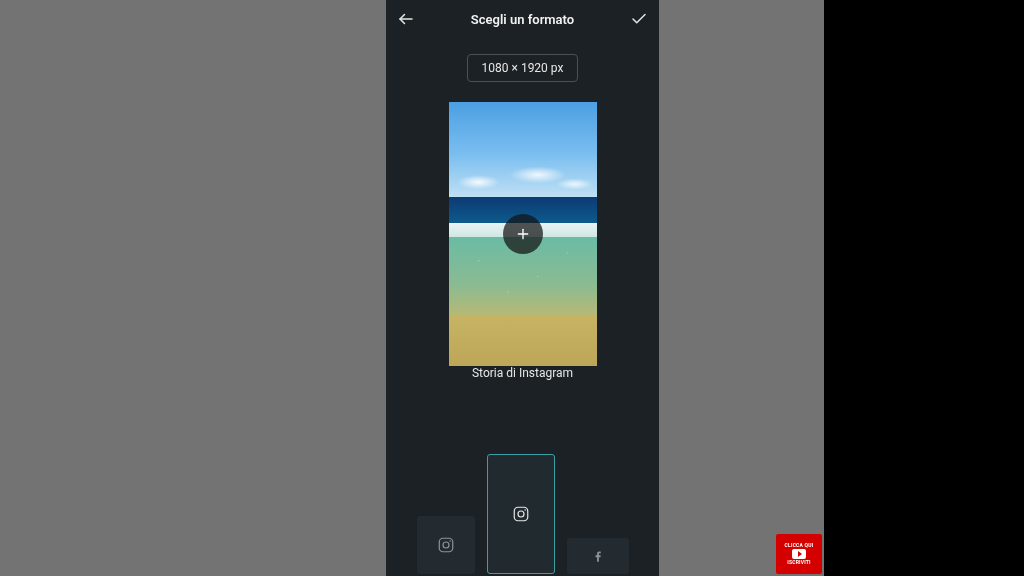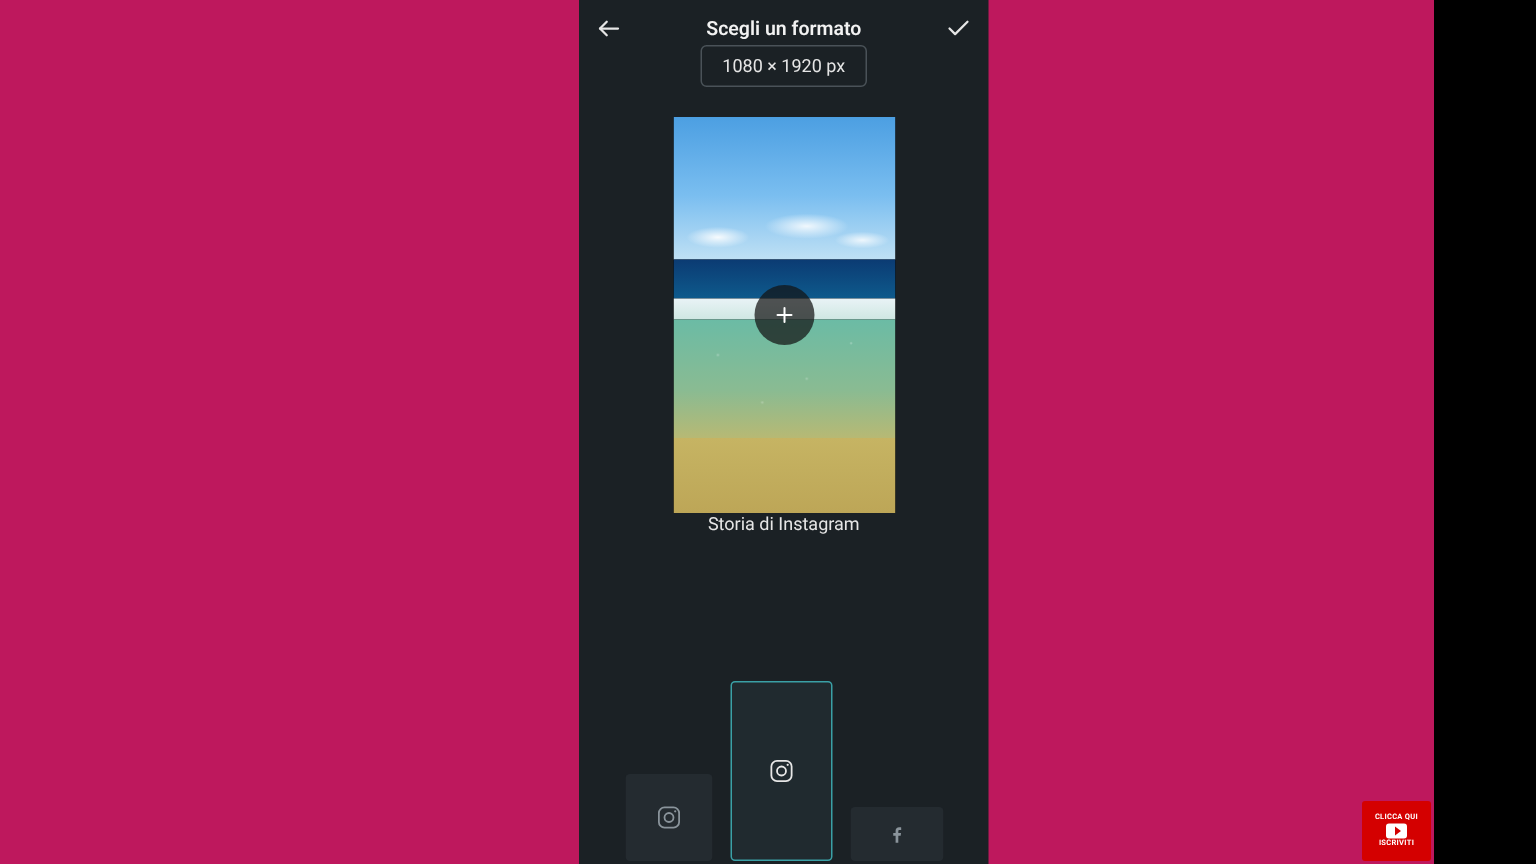--- a/index.html
+++ b/index.html
@@ -7,23 +7,23 @@
     padding: 0;
     width: 1024px;
     height: 576px;
     background: #000;
     font-family: -apple-system, BlinkMacSystemFont, "Segoe UI", Roboto, Helvetica, Arial, sans-serif;
     overflow: hidden;
     color: #e6e6e6;
   }
   .stage {
     position: relative;
-    width: 956px;
+    width: 824px;
     height: 576px;
-    background: #be185d;
+    background: #737373;
   }
   .phone {
     position: absolute;
     left: 386px;
     top: 0;
     width: 273px;
     height: 576px;
     background: #1b2125;
     display: flex;
     flex-direction: column;
@@ -53,21 +53,21 @@
     align-items: center;
     justify-content: center;
     width: 20px;
     height: 20px;
     cursor: pointer;
     color: #e6e6e6;
   }
 
   
   .dim-pill {
-    margin-top: 0;
+    margin-top: 24px;
     border: 1px solid #4a5258;
     border-radius: 4px;
     padding: 6px 14px;
     font-size: 12px;
     color: #e6e6e6;
     cursor: pointer;
   }
 
   
   .preview {

